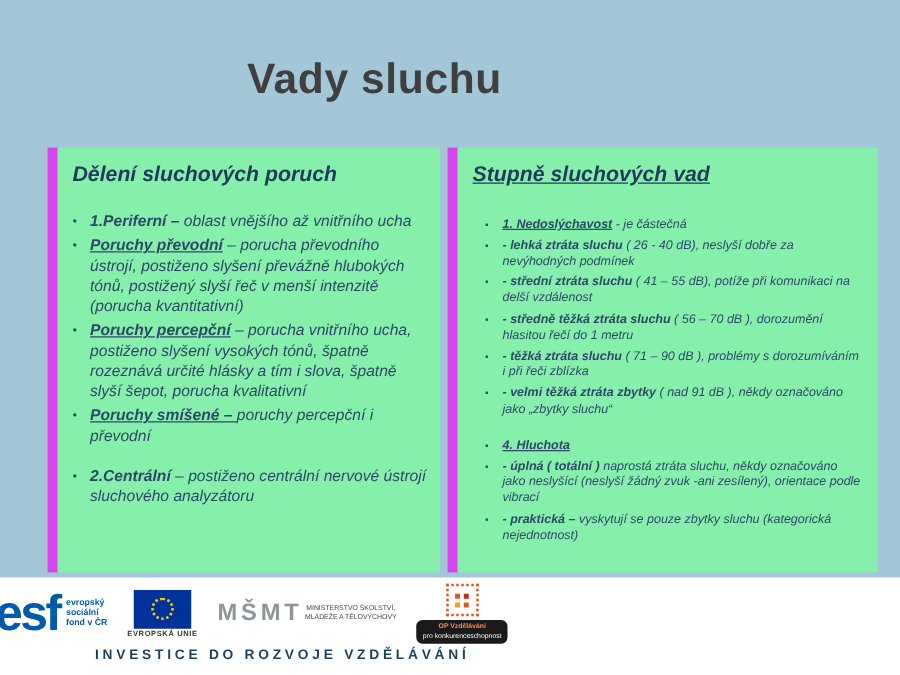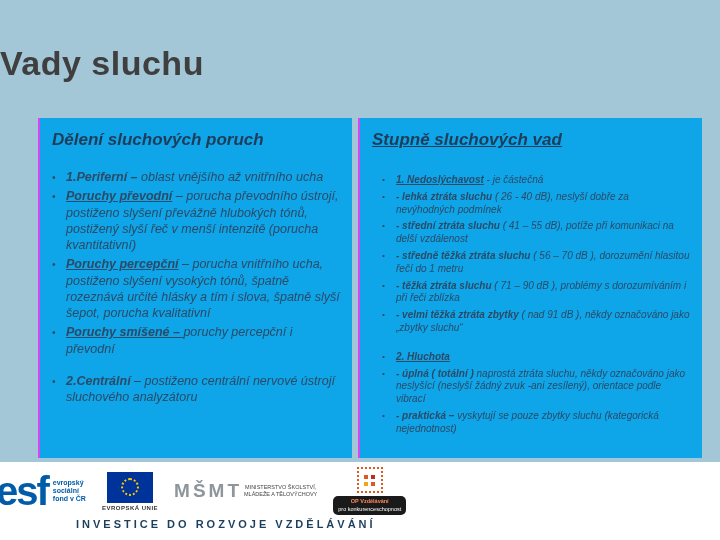--- a/index.html
+++ b/index.html
@@ -6,27 +6,28 @@
   html,body { width:720px; height:540px; }
   body {
     position:relative;
     background:#a3c7d6;
     font-family:"Liberation Sans", sans-serif;
     overflow:hidden;
   }
 
   .slide-title {
     position:absolute; top:44px; left:0; width:599px;
+    text-align:center;
     font-size:34px; color:#3f3f3f; letter-spacing:0.5px;
   }
 
   .panel {
     position:absolute; top:118px; height:340px;
-    background:#0ea5e9;
-    border-left:2px solid #d946ef;
+    background:#86efac;
+    border-left:8px solid #d946ef;
   }
   .panel-left { left:38px; width:314px; padding:8px 8px 8px 10px; }
   .panel-right { left:358px; width:344px; padding:8px 12px 8px 10px; }
 
   .heading {
     font-style:italic; font-weight:bold;
     color:#1f3c58; font-size:17px;
     margin:4px 0 8px 2px;
   }
   .panel-right .heading { text-decoration:underline; margin-bottom:24px; }
@@ -121,21 +122,21 @@
 
 <div class="panel panel-right">
   <h2 class="heading">Stupně sluchových vad</h2>
   <ul class="list right-list">
     <li><span class="lead u">1. Nedoslýchavost</span><span> - je částečná</span></li>
     <li><span class="lead">- lehká ztráta sluchu</span><span> ( 26 - 40 dB), neslyší dobře za nevýhodných podmínek</span></li>
     <li><span class="lead">- střední ztráta sluchu</span><span> ( 41 – 55 dB), potíže při komunikaci na delší vzdálenost</span></li>
     <li><span class="lead">- středně těžká ztráta sluchu</span><span> ( 56 – 70 dB ), dorozumění hlasitou řečí do 1 metru</span></li>
     <li><span class="lead">- těžká ztráta sluchu</span><span> ( 71 – 90 dB ), problémy s dorozumíváním i při řeči zblízka</span></li>
     <li><span class="lead">- velmi těžká ztráta zbytky</span><span> ( nad 91 dB ), někdy označováno jako „zbytky sluchu“</span></li>
-    <li class="gap"><span class="lead u">2. Hluchota</span><span></span></li>
+    <li class="gap"><span class="lead u">4. Hluchota</span><span></span></li>
     <li><span class="lead">- úplná ( totální )</span><span> naprostá ztráta sluchu, někdy označováno jako neslyšící (neslyší žádný zvuk -ani zesílený), orientace podle vibrací</span></li>
     <li><span class="lead">- praktická –</span><span> vyskytují se pouze zbytky sluchu (kategorická nejednotnost)</span></li>
   </ul>
 </div>
 
 <div class="footer">
   <div class="logos">
 
     <div class="logo logo-esf">
       <span class="esf-mark">esf</span>

